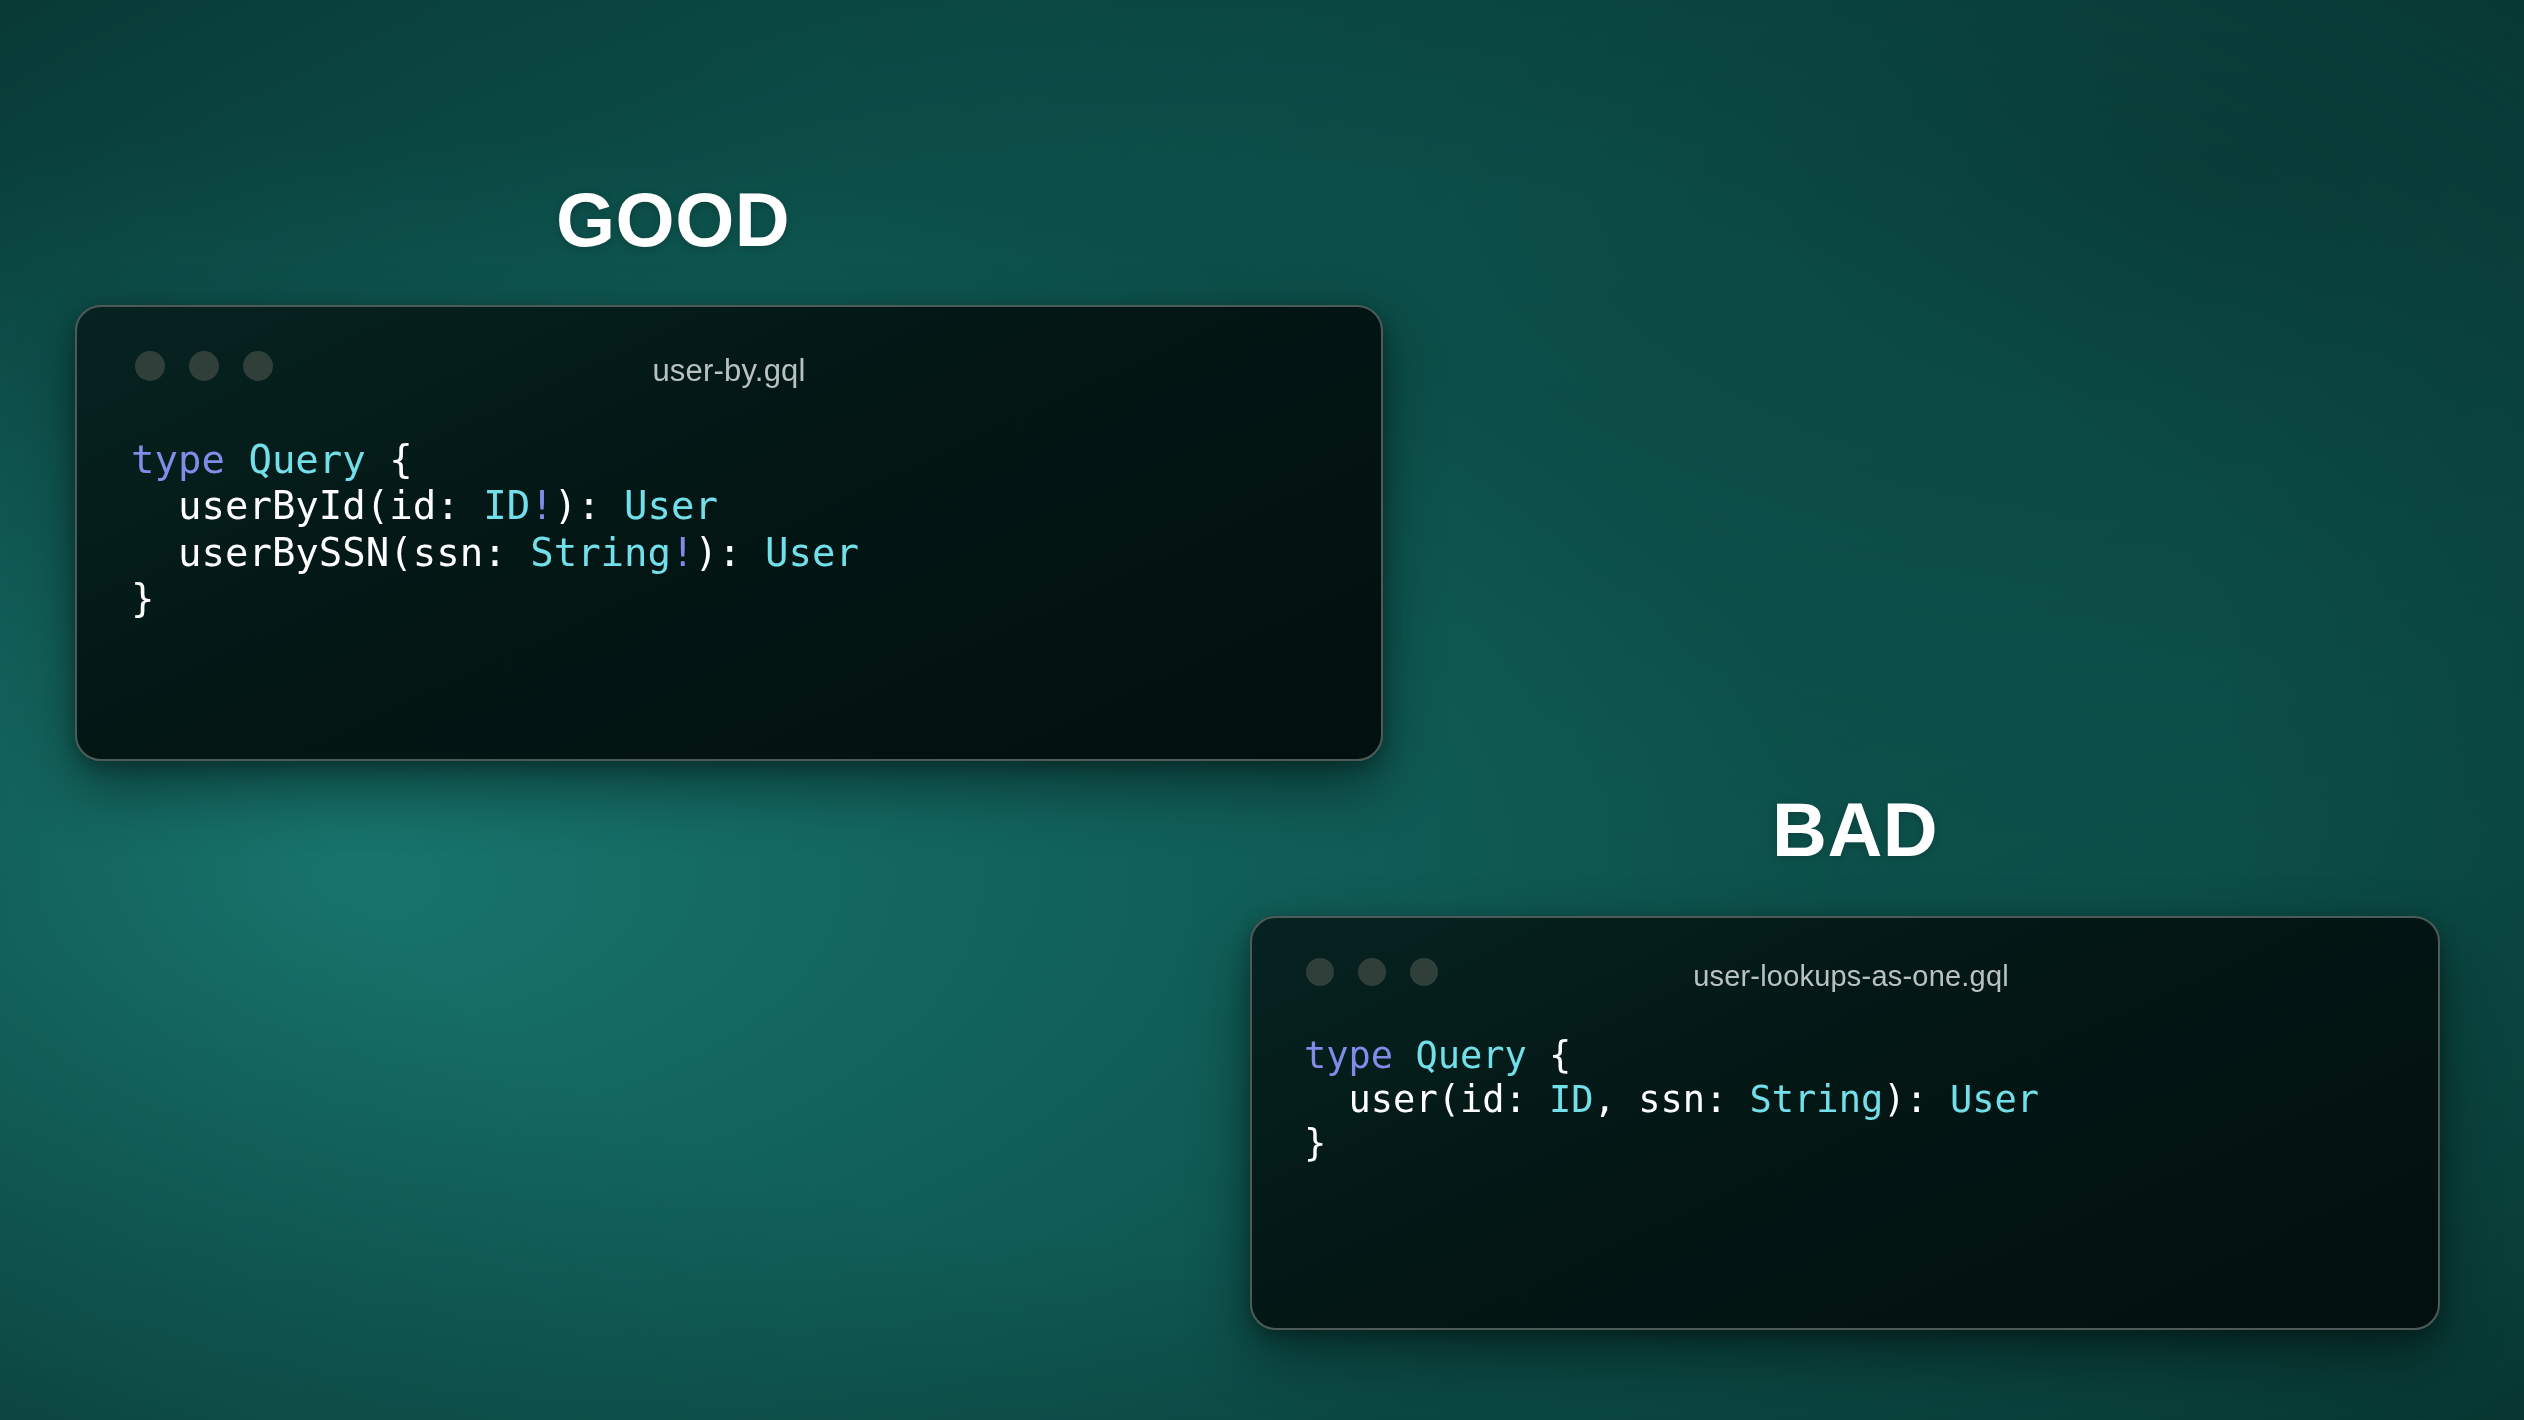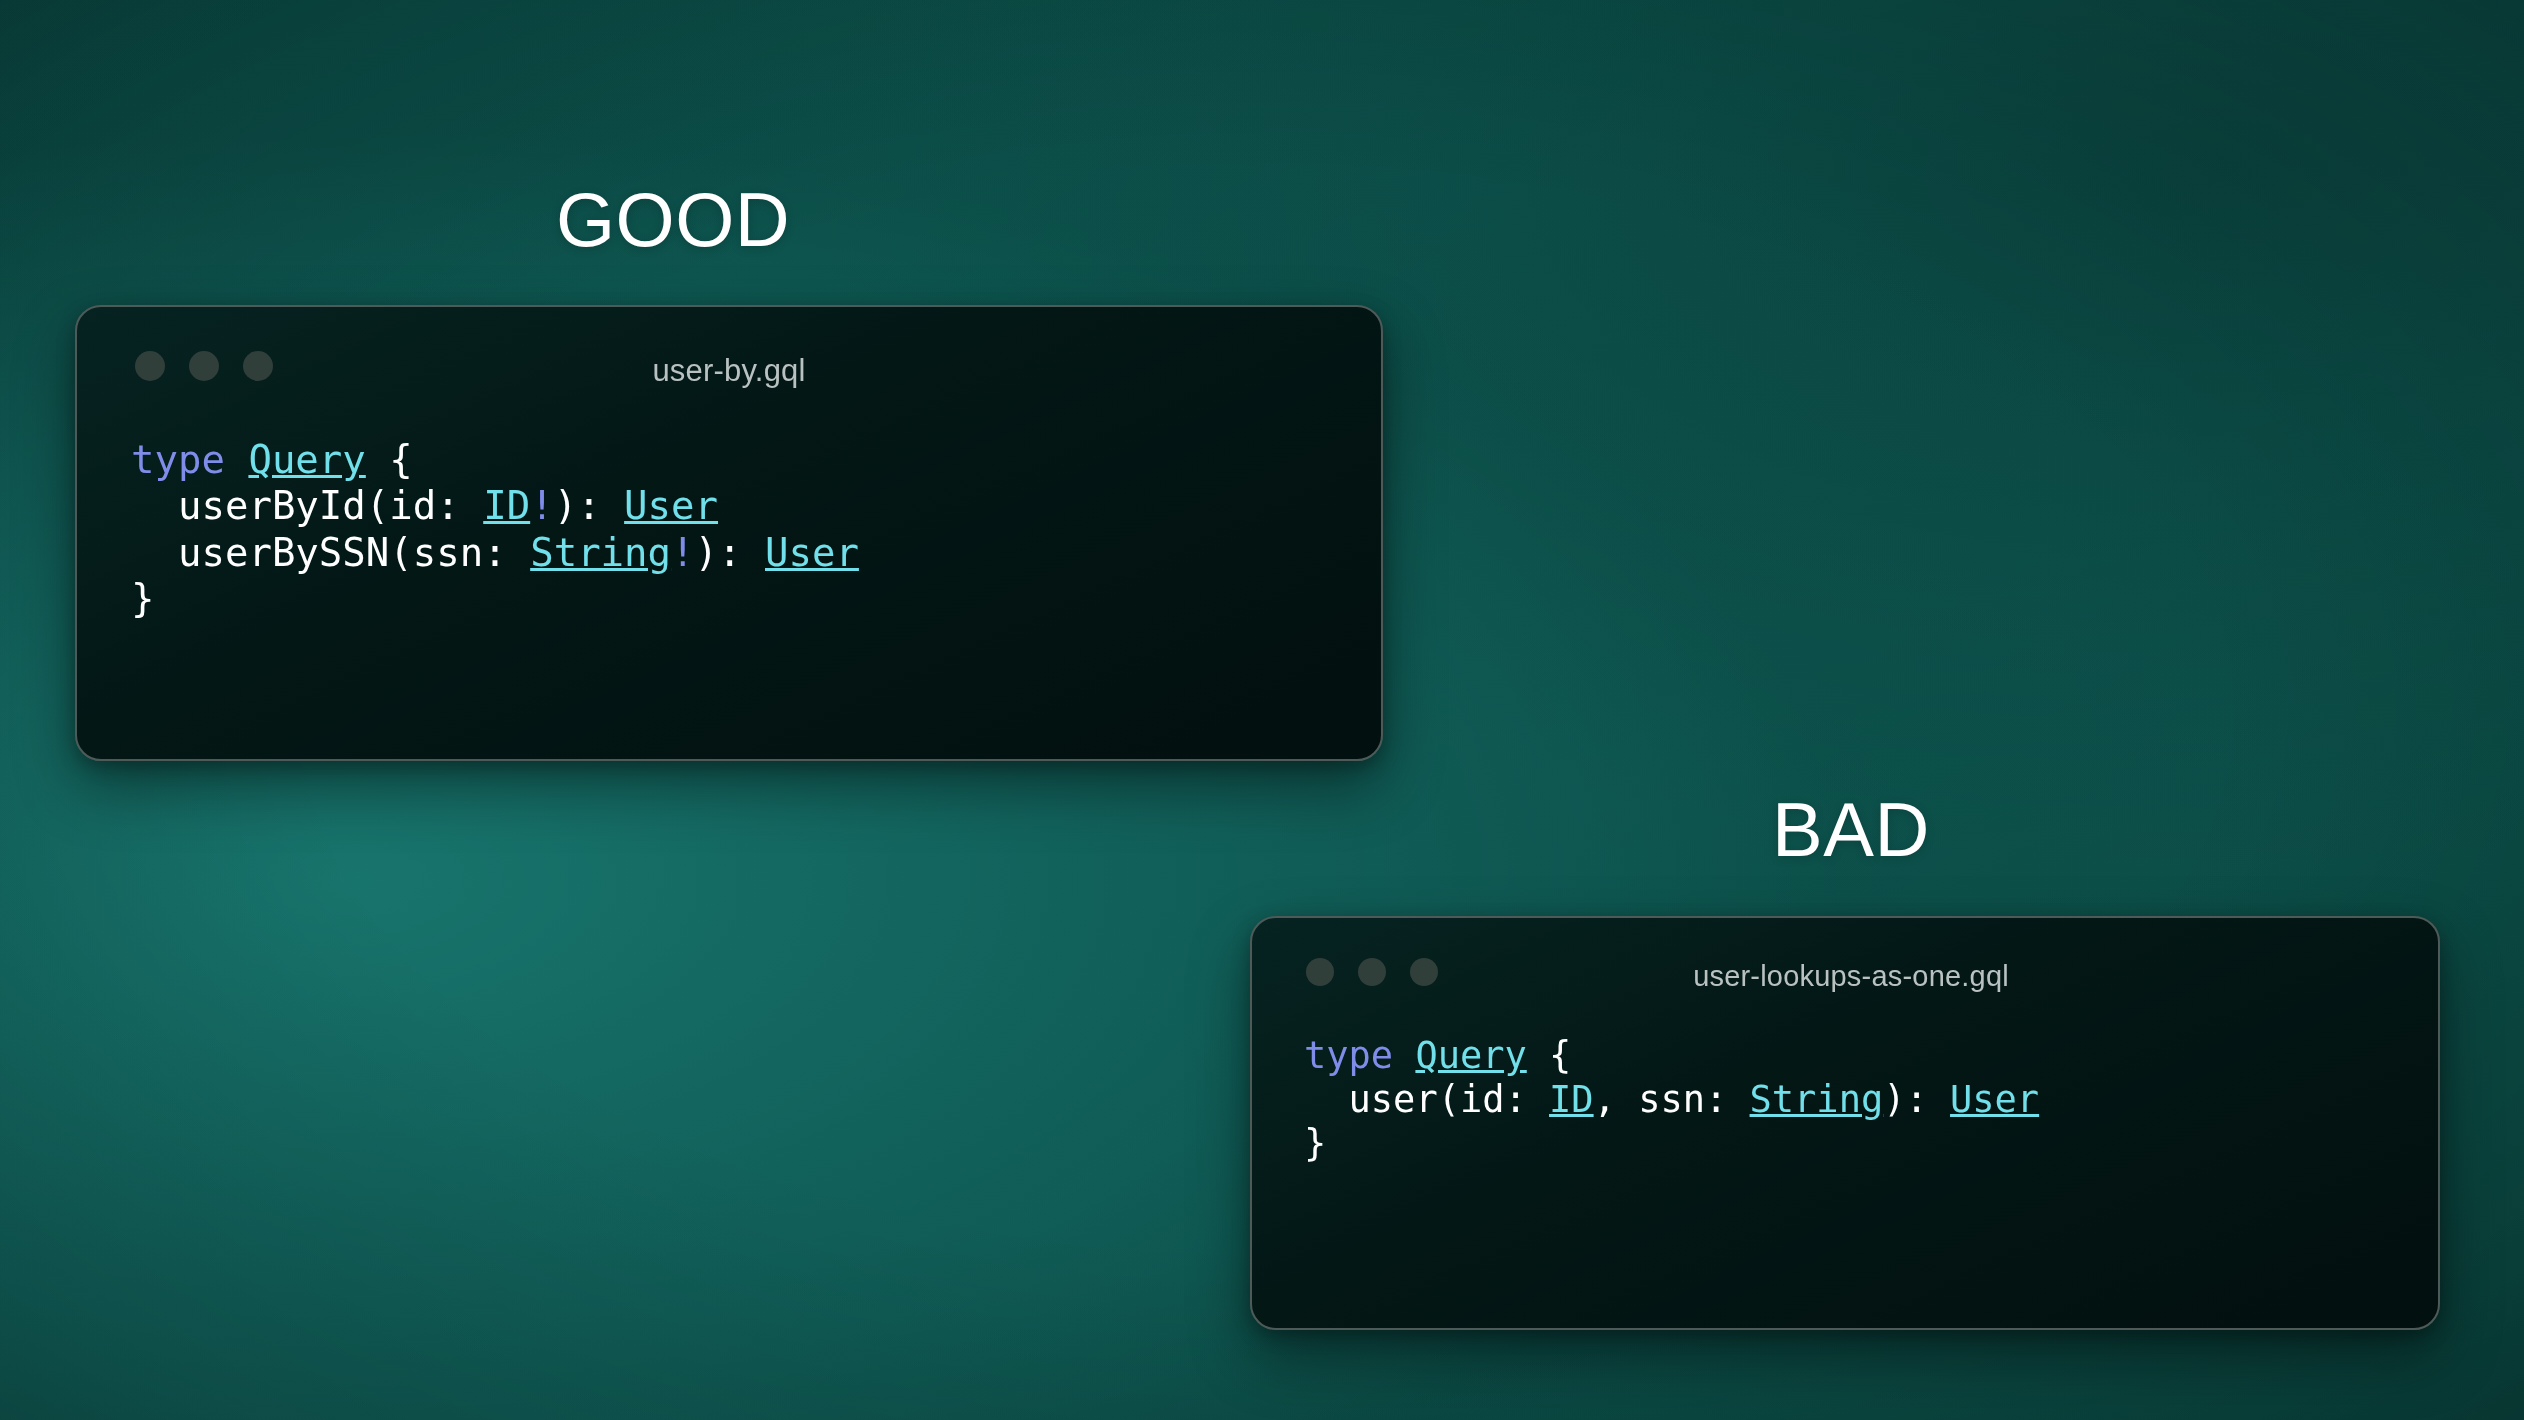--- a/index.html
+++ b/index.html
@@ -39,21 +39,21 @@
         rgba(0,0,0,0) 48%,
         rgba(0,0,0,0.16) 82%,
         rgba(0,0,0,0.30) 100%);
     pointer-events: none;
   }
 
   
   .section-label {
     position: absolute;
     color: #ffffff;
-    font-weight: 400;
+    font-weight: 700;
     letter-spacing: 0.5px;
     line-height: 1;
     white-space: nowrap;
     text-shadow: 0 2px 10px rgba(0,0,0,0.18);
   }
 
   #label-good {
     left: 556px;
     top: 182px;
     font-size: 76px;
@@ -150,21 +150,21 @@
     line-height: 1.19;
   }
 
   #window-bad .code-body {
     padding: 28px 0 0 52px;
     font-size: 37px;
     line-height: 1.19;
   }
 
   .tok-keyword { color: #7f8ce8; }
-  .tok-type    { color: #72e0ea; text-decoration: underline; }
+  .tok-type    { color: #72e0ea; }
   .tok-plain   { color: #ffffff; }
   .tok-bang    { color: #7f8ce8; }
 </style>
 </head>
 <body>
 
 <div id="backdrop"></div>
 <div id="vignette"></div>
 
 <div class="section-label" id="label-good">GOOD</div>

